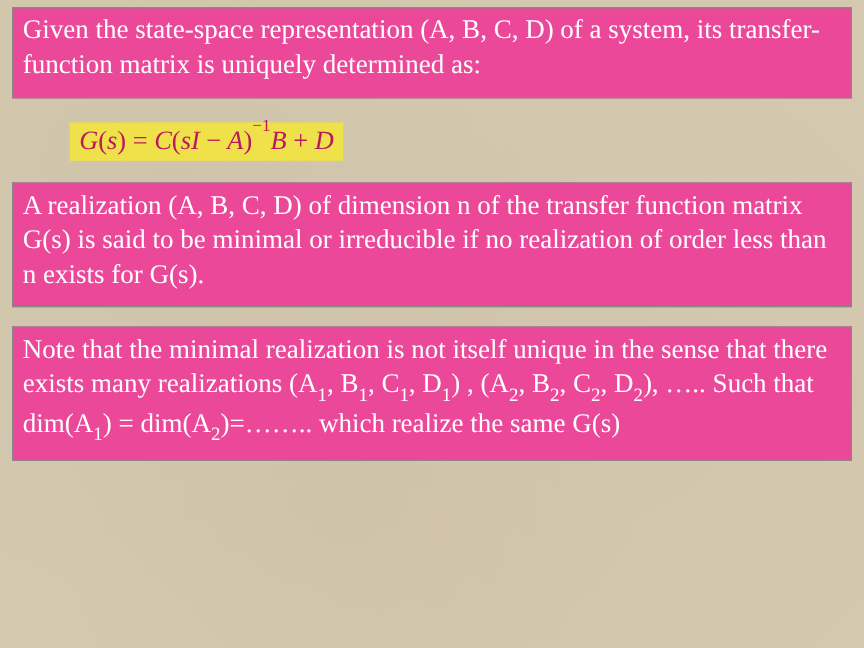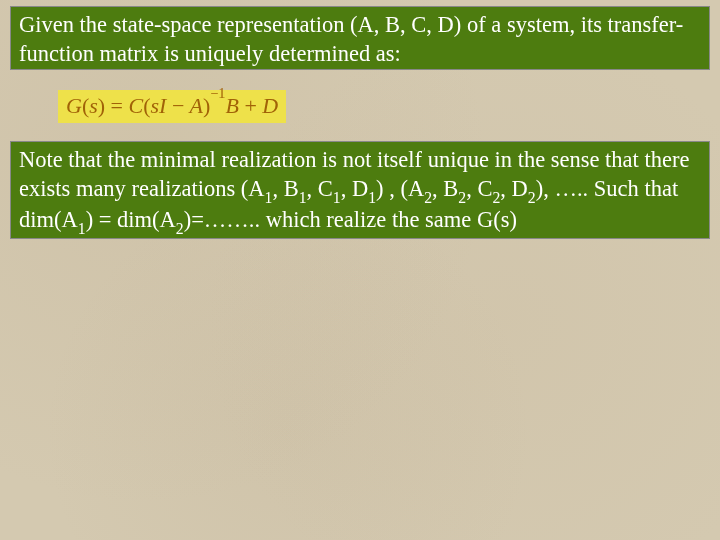--- a/index.html
+++ b/index.html
@@ -8,38 +8,38 @@
     background: #d4c9b0;
     background-image:
       radial-gradient(circle at 20% 30%, rgba(180,160,130,0.15) 0%, transparent 50%),
       radial-gradient(circle at 70% 60%, rgba(190,170,140,0.12) 0%, transparent 50%),
       radial-gradient(circle at 40% 80%, rgba(170,150,120,0.1) 0%, transparent 40%);
     font-family: "Times New Roman", Times, serif;
     padding: 6px 10px 10px 10px;
   }
   .slide { display: flex; flex-direction: column; gap: 16px; }
   .textbox {
-    background: #4d7c0f;
+    background: #ec4899;
     color: #fff;
     border: 1px solid #888;
-    padding: 4px 8px 0 8px;
+    padding: 4px 8px 12px 8px;
     font-size: 22.5px;
     line-height: 1.28;
   }
   .formula-wrap {
     padding: 4px 0 2px 48px;
   }
   .formula {
     display: inline-block;
     background: #eee14a;
     padding: 2px 8px 4px 8px;
     font-size: 22px;
     font-style: italic;
     font-family: "Times New Roman", Times, serif;
-    color: #a16207;
+    color: #be185d;
     white-space: nowrap;
   }
   .formula .rm { font-style: normal; }
   .formula sup { font-size: 0.65em; position: relative; top: -0.45em; font-style: normal; }
   .sub { font-size: 0.7em; vertical-align: sub; position: relative; top: 0.1em; }
 </style>
 </head>
 <body>
 
 <div class="slide">
@@ -48,18 +48,21 @@
     <span>Given the state-space representation (A, B, C, D) of a system, its transfer-function matrix is uniquely determined as:</span>
   </div>
 
   <div class="formula-wrap">
     <span class="formula">
       <span>G<span class="rm">(</span>s<span class="rm">)</span> <span class="rm">=</span> C<span class="rm">(</span>sI <span class="rm">−</span> A<span class="rm">)</span><sup>−1</sup>B <span class="rm">+</span> D</span>
     </span>
   </div>
 
 
+  <div class="textbox">
+    <span>A realization (A, B, C, D) of dimension n of the transfer function matrix G(s) is said to be minimal or irreducible if no realization of order less than n exists for G(s).</span>
+  </div>
 
   <div class="textbox">
     <span>Note that the minimal realization is not itself unique in the sense that there exists many realizations (A</span><span class="sub">1</span><span>, B</span><span class="sub">1</span><span>, C</span><span class="sub">1</span><span>, D</span><span class="sub">1</span><span>) , (A</span><span class="sub">2</span><span>, B</span><span class="sub">2</span><span>, C</span><span class="sub">2</span><span>, D</span><span class="sub">2</span><span>), ….. Such that dim(A</span><span class="sub">1</span><span>) = dim(A</span><span class="sub">2</span><span>)=…….. which realize the same G(s)</span>
   </div>
 
 </div>
 
 </body></html>

